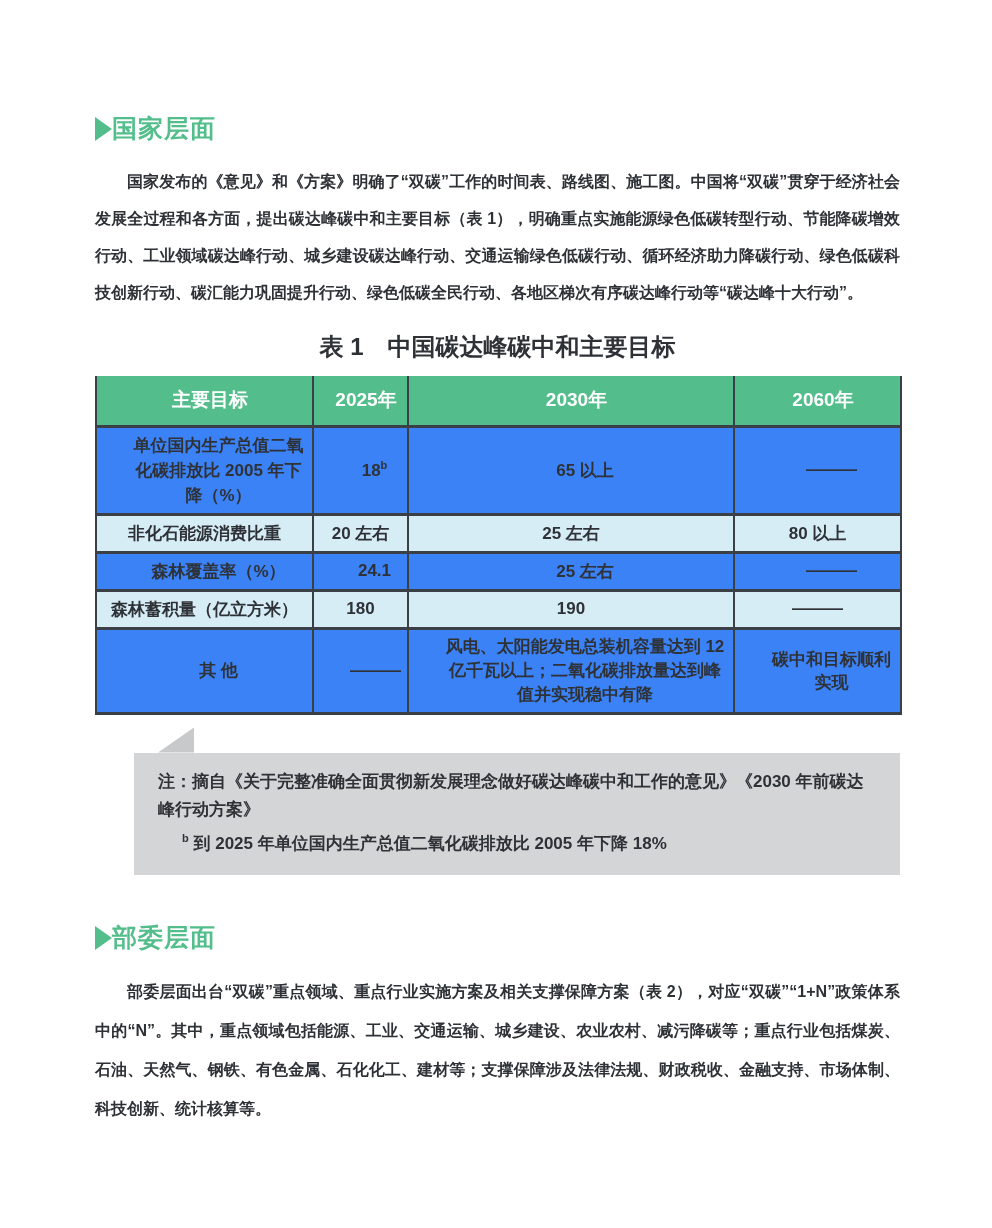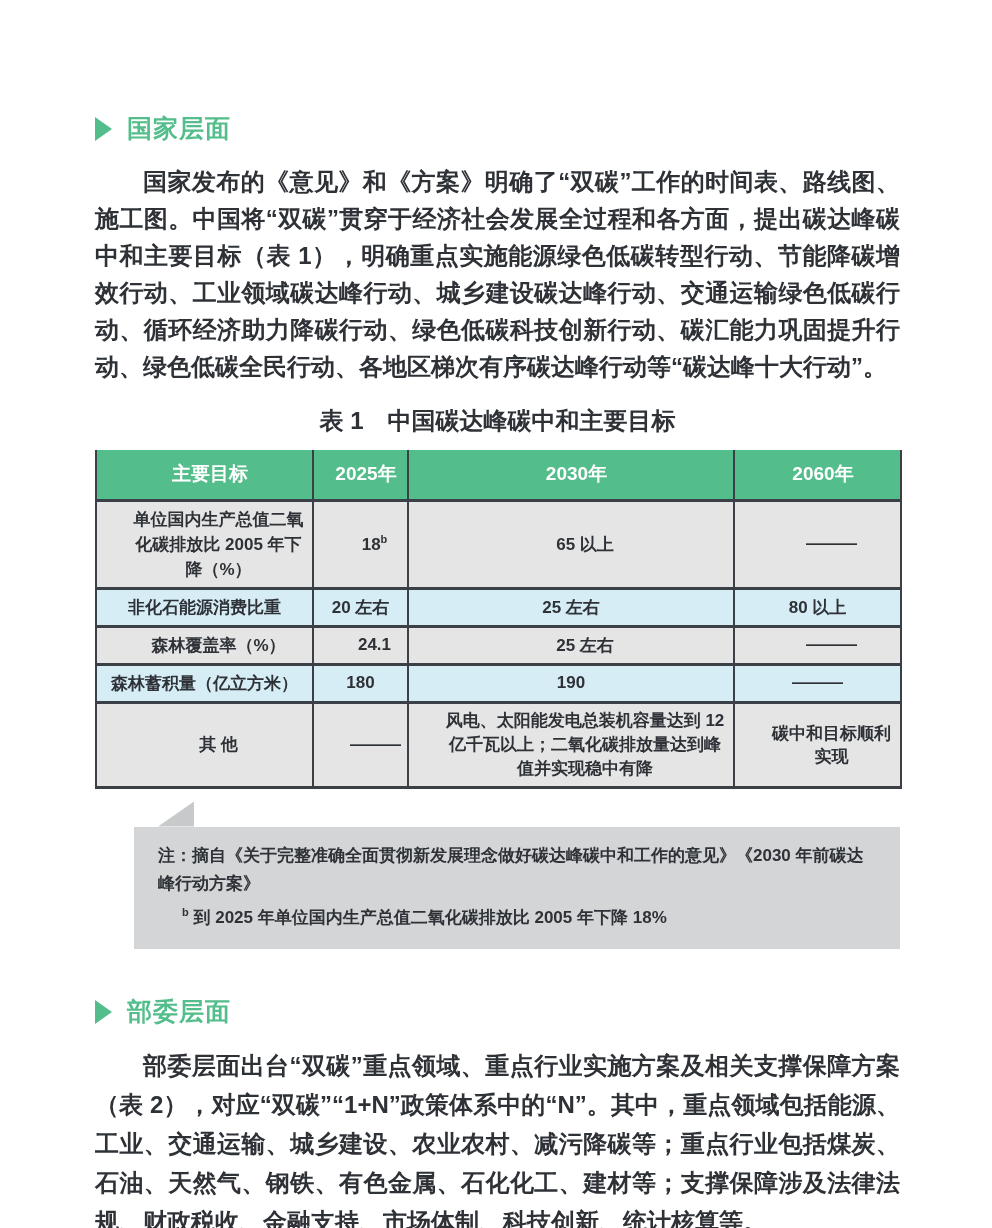--- a/index.html
+++ b/index.html
@@ -6,35 +6,35 @@
   html, body { margin: 0; padding: 0; }
   body {
     width: 992px; height: 1228px;
     background: #ffffff;
     font-family: "Liberation Sans", "DejaVu Sans", sans-serif;
     color: #2e3237;
   }
   .content { padding: 112px 92px 0 95px; }
 
   
-  .section-heading { display: flex; align-items: center; gap: 15px; margin: 0; }
+  .section-heading { display: flex; align-items: center; margin: 0; }
   .tri-icon {
     width: 0; height: 0;
     border-left: 17px solid #53be8b;
     border-top: 12px solid transparent;
     border-bottom: 12px solid transparent;
   }
   .section-heading .title {
     color: #53be8b; font-size: 25px; font-weight: bold; letter-spacing: 1px;
   }
 
   
   .body-text {
     margin: 18px 0 0 0;
-    font-size: 24px; font-weight: bold;
+    font-size: 16px; font-weight: bold;
     line-height: 37px;
     text-align: justify;
     text-indent: 2em;
     color: #2e3237;
   }
   .body-text2 { line-height: 39px; }
 
   
   .table-title {
     text-align: center; font-size: 24px; font-weight: bold;
@@ -52,21 +52,21 @@
     padding-left: 12px;
   }
   table.goals td {
     border: 2px solid #3b4046;
     border-top-width: 3px; border-bottom-width: 3px;
     font-size: 17px; font-weight: bold;
     text-align: center; vertical-align: middle;
     padding: 5px 8px; color: #2e3237;
   }
   tr.row-blue td { background: #d6edf6; }
-  tr.row-white td { background: #e5e5e5; padding-left: 36px; }
+  tr.row-white td { background: #3b82f6; padding-left: 36px; }
   td.cell-label { text-align: left; padding-left: 22px; line-height: 25px; }
   td.h54 { height: 54px; } td.h36 { height: 36px; margin-left: 33px; } td.h58 { height: 58px; }
   td.cell-long {
     text-align: left; font-size: 16px; line-height: 24px; padding-left: 12px; padding-right: 10px;
   }
   td.cell-small { font-size: 16px; }
   sup.note-sup { font-size: 11px; font-weight: bold; }
 
   
   .note-box {

